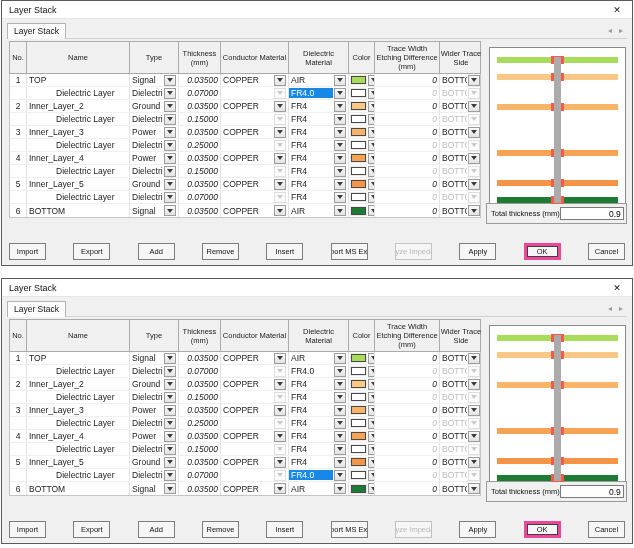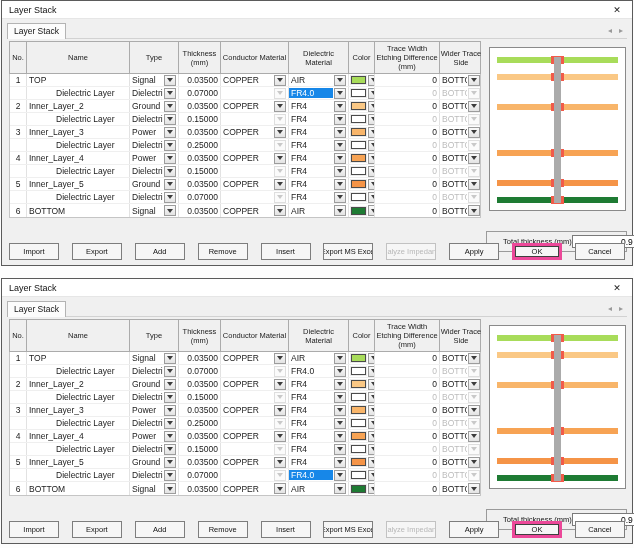--- a/index.html
+++ b/index.html
@@ -18,38 +18,38 @@
   .thead { background:#f0f0f0; border:1px solid #ababab; height:33px; }
   .th { border-right:1px solid #ababab; display:flex; align-items:center; justify-content:center; text-align:center; font-size:7.5px; line-height:1.2; color:#222; white-space:pre-line; overflow:hidden; }
   .th:last-child { border-right:none; }
   .tbody { background:#fff; border:1px solid #c5c5c5; border-top:none; }
   .tr { height:13px; border-bottom:1px solid #efefef; }
   .tr:last-child { border-bottom:none; }
   .td { display:flex; align-items:center; font-size:8.5px; color:#1a1a1a; padding:0 2px; border-right:1px solid #e2e2e2; overflow:hidden; white-space:nowrap; }
   .td:last-child { border-right:none; }
   .c-no { justify-content:center; padding:0; }
   .c-name.indent { padding-left:29px; }
-  .c-thick, .c-trace { justify-content:flex-end; }
+  .c-thick, .c-trace { justify-content:flex-end;font-style:italic; }
   .cellv { flex:1; overflow:hidden; white-space:nowrap; min-width:0; }
   .sel { background:#1787e8; color:#fff; padding-left:2px; margin-left:-2px; }
   .gray { color:#bcbcbc; }
   .dd { width:12px; height:11px; flex:none; background:linear-gradient(#fafafa,#e3e3e3); border:1px solid #9c9c9c; display:flex; align-items:center; justify-content:center; margin-left:1px; }
   .dd .arr { width:0; height:0; border-left:3px solid transparent; border-right:3px solid transparent; border-top:4px solid #3c3c3c; display:block; }
   .dd.off { border-color:#dedede; background:#fbfbfb; }
   .dd.off .arr { border-top-color:#c9c9c9; }
   .swatch { width:15px; height:8px; flex:none; border:1px solid #4a4a4a; box-shadow:0 0 0 1px #eaeaea; margin-right:1px; }
   .viz { position:absolute; left:487px; top:28px; width:137px; height:164px; background:#fff; border:1px solid #8a8a8a; }
   .stackwrap { position:absolute; left:7px; right:7px; top:9px; }
   .pad { position:absolute; width:13px; left:50%; margin-left:-6.5px; background:#f15b4a; z-index:2; }
   .via { position:absolute; width:7px; left:50%; margin-left:-3.5px; top:9px; background:#ababab; z-index:3; }
-  .totalbox { position:absolute; left:484px; top:212px; width:141px; height:21px; border:1px solid #9a9a9a; display:flex; align-items:center; padding:0 3px 0 16px; background:#f0f0f0; }
+  .totalbox { position:absolute; left:484px; top:184px; width:141px; height:21px; border:1px solid #9a9a9a; display:flex; align-items:center; padding:0 3px 0 4px; background:#f0f0f0; }
   .totalbox label { font-size:7.5px; color:#111; flex:1; white-space:nowrap; }
   .totalbox input { width:64px; height:13px; border:1px solid #7a7a7a; font-size:8.5px; text-align:right; padding:0 2px; background:#fff; font-family:inherit; }
   .btnrow { position:absolute; left:0; right:0; bottom:5px; display:flex; justify-content:space-between; padding:0 7px; }
-  .btn { width:50px; height:17px; background:#f6f6f6; border:1px solid #7d7d7d; font-size:7.5px; font-family:inherit; color:#111; display:flex; align-items:center; justify-content:center; overflow:hidden; white-space:nowrap; padding:0 1px; }
+  .btn { width:37px; height:17px; background:#f6f6f6; border:1px solid #7d7d7d; font-size:7.5px; font-family:inherit; color:#111; display:flex; align-items:center; justify-content:center; overflow:hidden; white-space:nowrap; padding:0 1px; }
   .btn.default { border:3px solid #ec4899; box-shadow:inset 0 0 0 1px #3f3f3f; }
   .btn.disabled { color:#b8b8b8; border-color:#c2c2c2; }
 </style>
 </head>
 <body>
 
 <section class="dialog">
   <div class="titlebar">
     <span>Layer Stack</span>
     <span class="close">✕</span>

